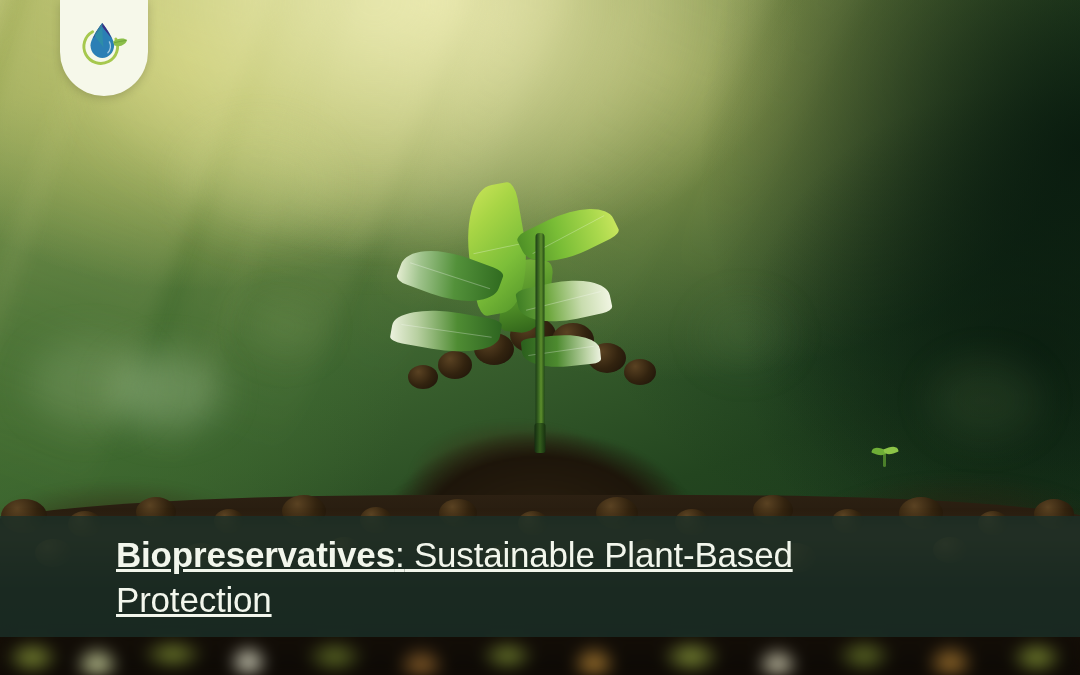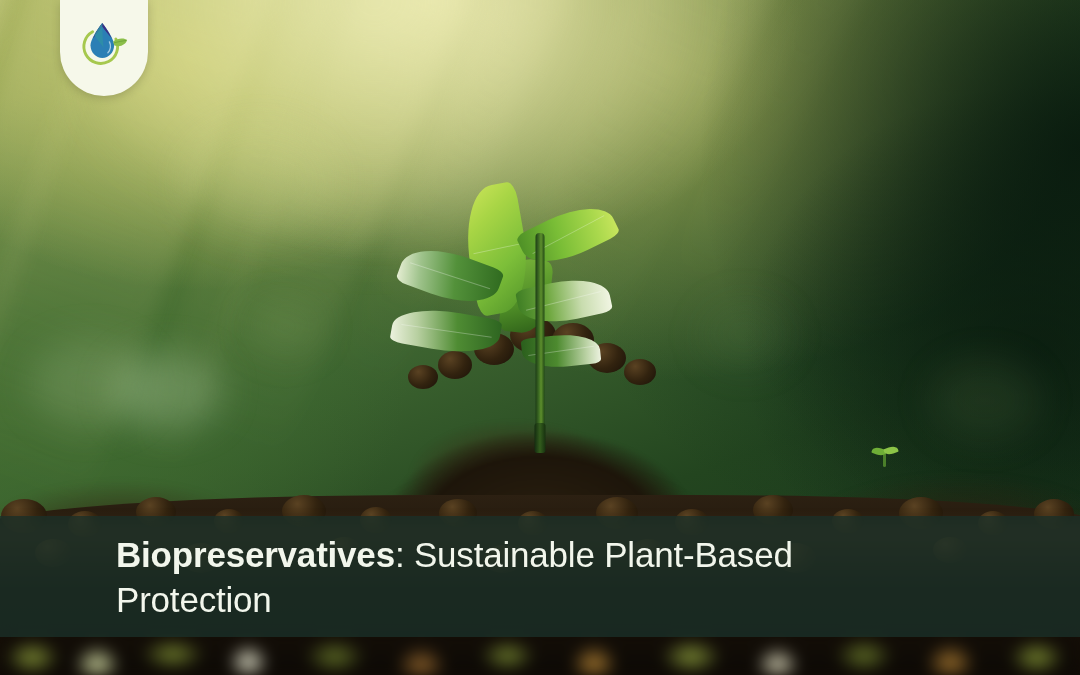--- a/index.html
+++ b/index.html
@@ -158,20 +158,21 @@
     display:flex; flex-direction:column; justify-content:center;
     padding:0 40px 0 116px;
   }
   .title {
     color:#f2f6ec;
     font-size:35px;
     line-height:45px;
     letter-spacing:-.2px;
     font-weight:400;
     max-width:840px;
+    text-decoration:underline;
   }
   .title b { font-weight:700; }
 
   
   .logo-badge {
     position:absolute; left:60px; top:0;
     width:88px; height:96px;
     background:#f6f8ea;
     border-radius:0 0 44px 44px;
     box-shadow:0 2px 10px rgba(0,0,0,.18);

